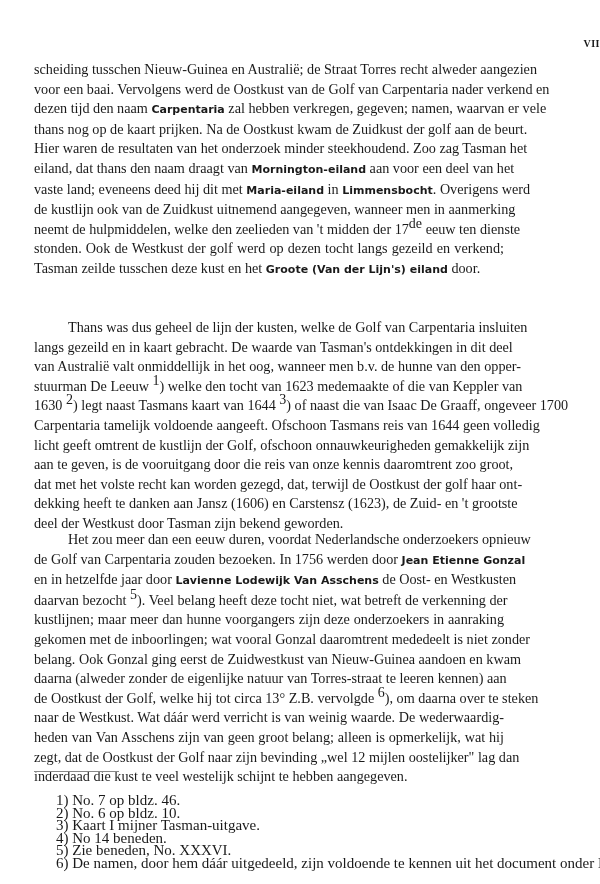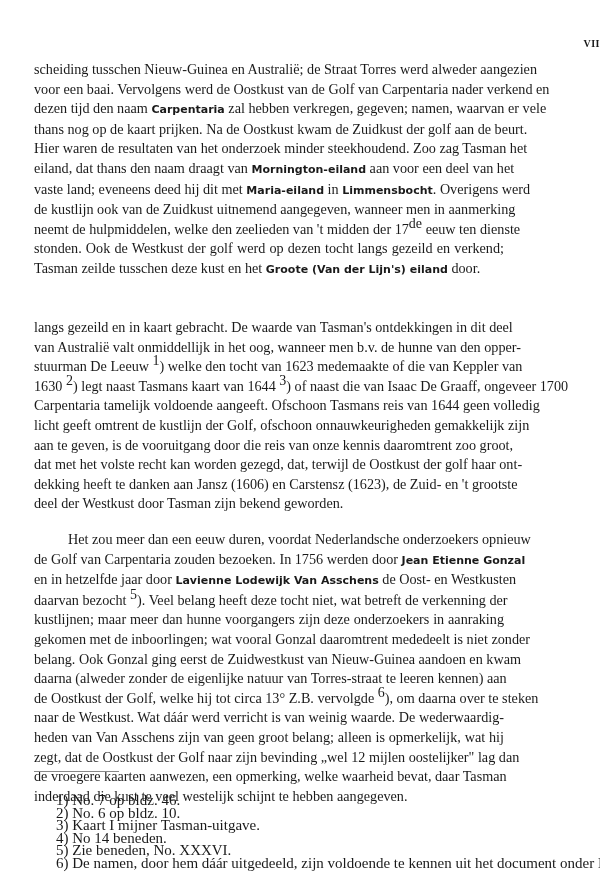--- a/index.html
+++ b/index.html
@@ -18,36 +18,37 @@
   .footnotes { position:absolute; left:56px; top:794px; font-size:15px; line-height:12.6px; }
   .footnotes div { white-space:nowrap; }
 </style>
 </head>
 <body>
 
 <div class="page-number">VII</div>
 
 <div class="body-text" style="top:60px;">
   <div class="para">
-      <span class="line">scheiding tusschen Nieuw-Guinea en Australië; de Straat Torres werd alweder aangezien</span>
+      <span class="line">scheiding tusschen Nieuw-Guinea en Australië; de Straat Torres recht alweder aangezien</span>
       <span class="line">voor een baai. Vervolgens werd de Oostkust van de Golf van Carpentaria nader verkend en</span>
       <span class="line">dezen tijd den naam <b class="name">Carpentaria</b> zal hebben verkregen, gegeven; namen, waarvan er vele</span>
       <span class="line">thans nog op de kaart prijken. Na de Oostkust kwam de Zuidkust der golf aan de beurt.</span>
       <span class="line">Hier waren de resultaten van het onderzoek minder steekhoudend. Zoo zag Tasman het</span>
       <span class="line">eiland, dat thans den naam draagt van <b class="name">Mornington-eiland</b> aan voor een deel van het</span>
       <span class="line">vaste land; eveneens deed hij dit met <b class="name">Maria-eiland</b> in <b class="name">Limmensbocht</b>. Overigens werd</span>
       <span class="line">de kustlijn ook van de Zuidkust uitnemend aangegeven, wanneer men in aanmerking</span>
       <span class="line">neemt de hulpmiddelen, welke den zeelieden van 't midden der 17<sup>de</sup> eeuw ten dienste</span>
       <span class="line">stonden. Ook de Westkust der golf werd op dezen tocht langs gezeild en verkend;</span>
       <span class="line last">Tasman zeilde tusschen deze kust en het <b class="name">Groote (Van der Lijn's) eiland</b> door.</span>
     </div>
 </div>
 
 <div class="body-text" style="top:318px;">
   <div class="para">
+      <span class="line indent">Thans was dus geheel de lijn der kusten, welke de Golf van Carpentaria insluiten</span>
       <span class="line">langs gezeild en in kaart gebracht. De waarde van Tasman's ontdekkingen in dit deel</span>
       <span class="line">van Australië valt onmiddellijk in het oog, wanneer men b.v. de hunne van den opper-</span>
       <span class="line">stuurman De Leeuw <sup>1</sup>) welke den tocht van 1623 medemaakte of die van Keppler van</span>
       <span class="line">1630 <sup>2</sup>) legt naast Tasmans kaart van 1644 <sup>3</sup>) of naast die van Isaac De Graaff, ongeveer 1700</span>
       <span class="line">Carpentaria tamelijk voldoende aangeeft. Ofschoon Tasmans reis van 1644 geen volledig</span>
       <span class="line">licht geeft omtrent de kustlijn der Golf, ofschoon onnauwkeurigheden gemakkelijk zijn</span>
       <span class="line">aan te geven, is de vooruitgang door die reis van onze kennis daaromtrent zoo groot,</span>
       <span class="line">dat met het volste recht kan worden gezegd, dat, terwijl de Oostkust der golf haar ont-</span>
       <span class="line">dekking heeft te danken aan Jansz (1606) en Carstensz (1623), de Zuid- en 't grootste</span>
       <span class="line last">deel der Westkust door Tasman zijn bekend geworden.</span>
@@ -61,21 +62,20 @@
       <span class="line">en in hetzelfde jaar door <b class="name">Lavienne Lodewijk Van Asschens</b> de Oost- en Westkusten</span>
       <span class="line">daarvan bezocht <sup>5</sup>). Veel belang heeft deze tocht niet, wat betreft de verkenning der</span>
       <span class="line">kustlijnen; maar meer dan hunne voorgangers zijn deze onderzoekers in aanraking</span>
       <span class="line">gekomen met de inboorlingen; wat vooral Gonzal daaromtrent mededeelt is niet zonder</span>
       <span class="line">belang. Ook Gonzal ging eerst de Zuidwestkust van Nieuw-Guinea aandoen en kwam</span>
       <span class="line">daarna (alweder zonder de eigenlijke natuur van Torres-straat te leeren kennen) aan</span>
       <span class="line">de Oostkust der Golf, welke hij tot circa 13° Z.B. vervolgde <sup>6</sup>), om daarna over te steken</span>
       <span class="line">naar de Westkust. Wat dáár werd verricht is van weinig waarde. De wederwaardig-</span>
       <span class="line">heden van Van Asschens zijn van geen groot belang; alleen is opmerkelijk, wat hij</span>
       <span class="line">zegt, dat de Oostkust der Golf naar zijn bevinding „wel 12 mijlen oostelijker" lag dan</span>
-      <span class="line">de vroegere kaarten aanwezen, een opmerking, welke waarheid bevat, daar Tasman</span>
       <span class="line last">inderdaad die kust te veel westelijk schijnt te hebben aangegeven.</span>
     </div>
 </div>
 
 <div class="rule"></div>
 
 <div class="footnotes">
   <div><span>1)</span> <span>No. 7 op bldz. 46.</span></div>
   <div><span>2)</span> <span>No. 6 op bldz. 10.</span></div>
   <div><span>3)</span> <span>Kaart I mijner Tasman-uitgave.</span></div>

